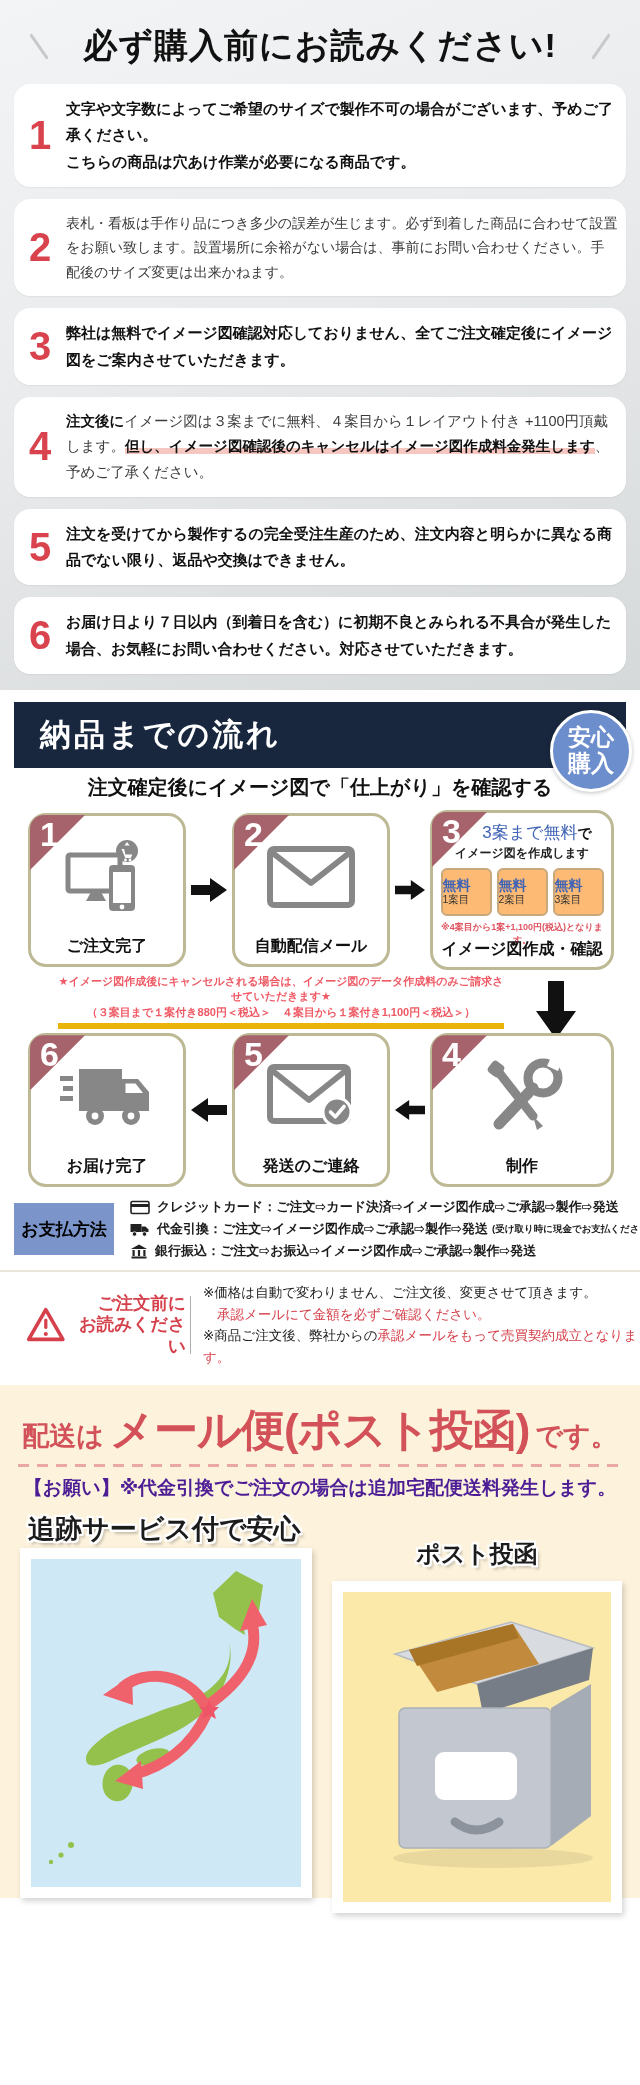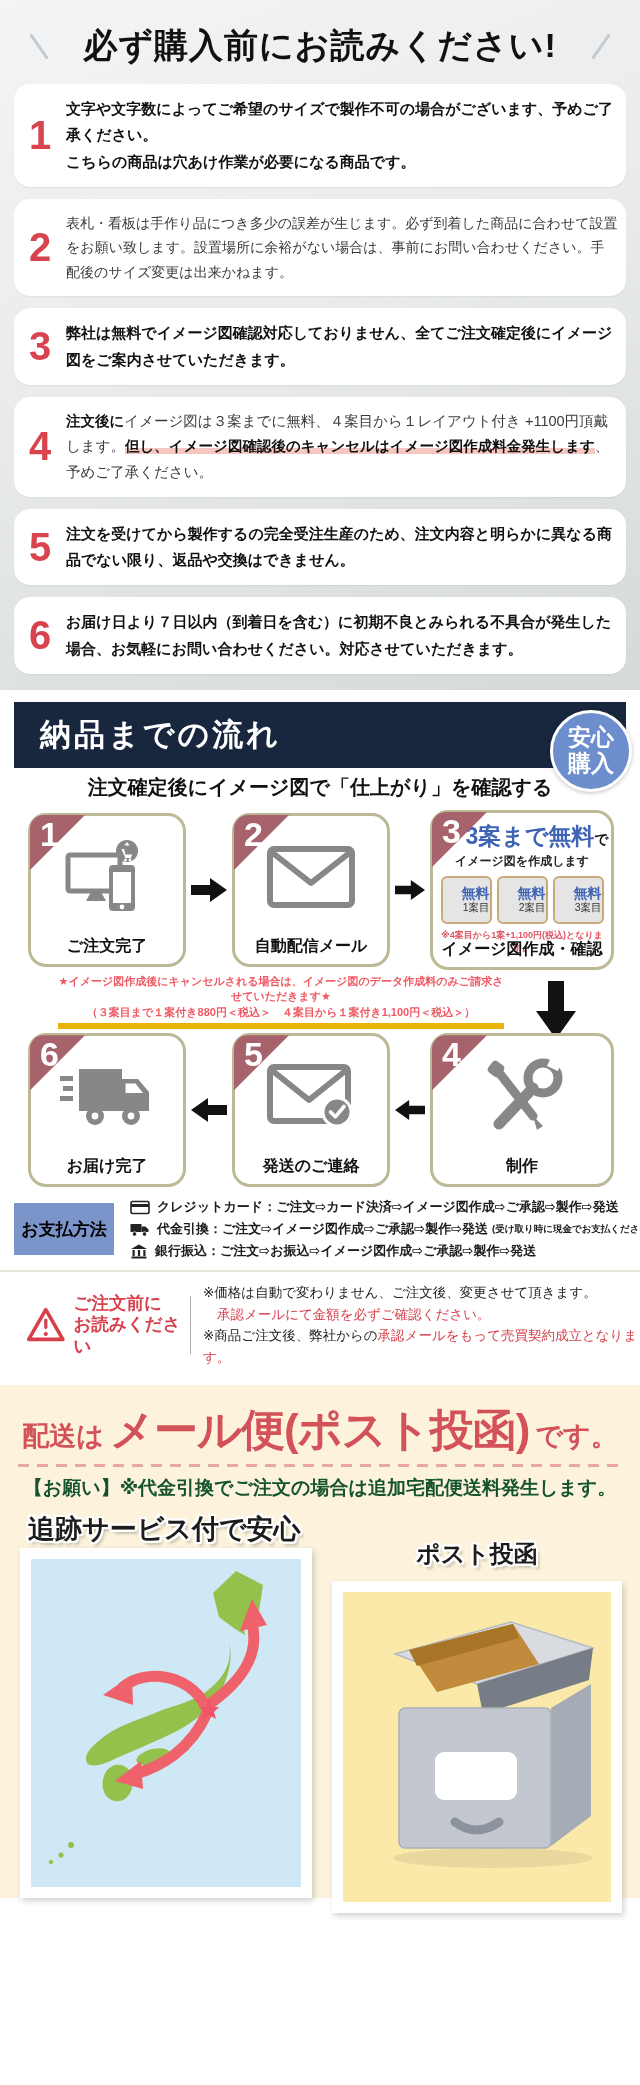--- a/index.html
+++ b/index.html
@@ -34,52 +34,52 @@
   .fcard.tall{width:184px;height:160px;display:block;}
   .corner{position:absolute;top:-1px;left:-1px;width:55px;height:55px;background:#a6636b;clip-path:polygon(0 0,100% 0,0 100%);border-top-left-radius:14px;}
   .cnum{position:absolute;top:-1px;left:9px;color:#fff;font-size:34px;font-weight:800;}
   .flabel{position:absolute;bottom:7px;left:0;right:0;text-align:center;font-size:16px;font-weight:700;color:#111;}
   .ficon{margin-bottom:22px;}
   .harrow{flex:0 0 auto;margin:0 5px;}
   .cancel-note{margin:7px 0 0 58px;width:446px;text-align:center;color:#ef5a65;font-size:11px;font-weight:700;line-height:1.4;border-bottom:6px solid #eab308;padding-bottom:3px;}
   .down-arrow{position:absolute;top:291px;left:536px;}
   
   .free-line{margin:8px 0 0 30px;text-align:center;white-space:nowrap;}
-  .free-strong{color:#3f63b5;font-size:23px;font-weight:700;}
+  .free-strong{color:#3f63b5;font-size:17px;font-weight:400;}
   .free-suffix{color:#111;font-size:14px;font-weight:700;}
   .free-sub{text-align:center;font-size:12px;font-weight:600;color:#222;margin-top:1px;}
   .free-boxes{display:flex;justify-content:center;gap:5px;margin-top:6px;}
-  .fbox{width:47px;height:44px;border:2px solid #c9a87b;border-radius:6px;background:#e5e5e5;display:flex;flex-direction:column;align-items:flex-end;justify-content:center;}
+  .fbox{width:47px;height:44px;border:2px solid #c9a87b;border-radius:6px;background:#fdba74;display:flex;flex-direction:column;align-items:flex-start;justify-content:center;}
   .fbox .f1{color:#3f63b5;font-size:14px;font-weight:800;line-height:1.1;}
   .fbox .f2{color:#333;font-size:10.5px;line-height:1.2;}
   .free-note{margin-top:5px;text-align:center;color:#e05561;font-size:9px;font-weight:700;}
   
   .payment{display:flex;margin:10px 0 0 14px;height:62px;align-items:center;}
   .pay-label{width:100px;height:52px;background:#7b95cb;color:#000000;font-size:17px;font-weight:700;display:flex;align-items:center;justify-content:center;flex:0 0 auto;}
   .pay-rows{margin-left:16px;display:flex;flex-direction:column;gap:3px;}
   .pay-row{display:flex;align-items:center;gap:7px;height:19px;}
   .pay-text{font-size:13px;font-weight:700;color:#1c1c1c;white-space:nowrap;}
   .pay-suffix{font-size:9.5px;font-weight:700;color:#1c1c1c;white-space:nowrap;margin-left:-3px;}
   .flow-divider{margin-top:10px;border-top:2px solid #eae5da;}
   
   .prenote{display:flex;align-items:center;margin:10px 0 0 26px;}
-  .pre-left{display:flex;align-items:center;gap:8px;flex:0 0 160px;}
+  .pre-left{display:flex;align-items:center;gap:8px;flex:0 0 160px;text-align:right;}
   .pre-label{color:#d5404b;font-size:17.5px;font-weight:700;line-height:1.25;}
   .pre-divider{width:0;border-left:1px solid #adadad;height:58px;margin:0 12px 0 4px;}
   .pre-lines{font-size:13.5px;line-height:1.6;color:#222;}
   .pre-lines .red{color:#d5404b;}
   .pl2{padding-left:14px;}
 
   
   .cream{position:relative;height:513px;background:#fdf3dc;}
   .ship-title{position:absolute;top:16px;left:0;right:0;display:flex;align-items:baseline;justify-content:center;gap:6px;color:#d35158;font-weight:800;}
   .ship-pre,.ship-post{font-size:27px;}
   .ship-main{font-size:44px;letter-spacing:-1px;}
   .dash{position:absolute;top:79px;left:18px;right:18px;height:3px;background:repeating-linear-gradient(90deg,#e9a8a3 0 11px,transparent 11px 19px);}
-  .request{position:absolute;top:90px;left:0;right:0;text-align:center;font-size:19px;font-weight:700;color:#14532d;}
+  .request{position:absolute;top:90px;left:0;right:0;text-align:center;font-size:19px;font-weight:700;color:#4c1d95;}
   .outline-head{color:#1c1c1c;font-weight:800;text-shadow:-2px -2px 0 #fff,2px -2px 0 #fff,-2px 2px 0 #fff,2px 2px 0 #fff,0 2px 0 #fff,2px 0 0 #fff,0 -2px 0 #fff,-2px 0 0 #fff,3px 4px 3px rgba(0,0,0,.25);}
   .track-head{position:absolute;top:126px;left:28px;font-size:27px;}
   .post-head{position:absolute;top:153px;left:332px;width:290px;text-align:center;font-size:24px;}
   .panel{position:absolute;background:#fff;box-shadow:2px 3px 6px rgba(0,0,0,.18);}
   .map-panel{top:163px;left:20px;width:292px;height:350px;}
   .post-panel{top:196px;left:332px;width:290px;height:332px;}
   .panel svg{position:absolute;left:11px;top:11px;}
   .receive{position:absolute;top:542px;left:332px;width:290px;text-align:center;font-size:28px;}
 
   .spacer-bottom{height:90px;background:#fff;}

